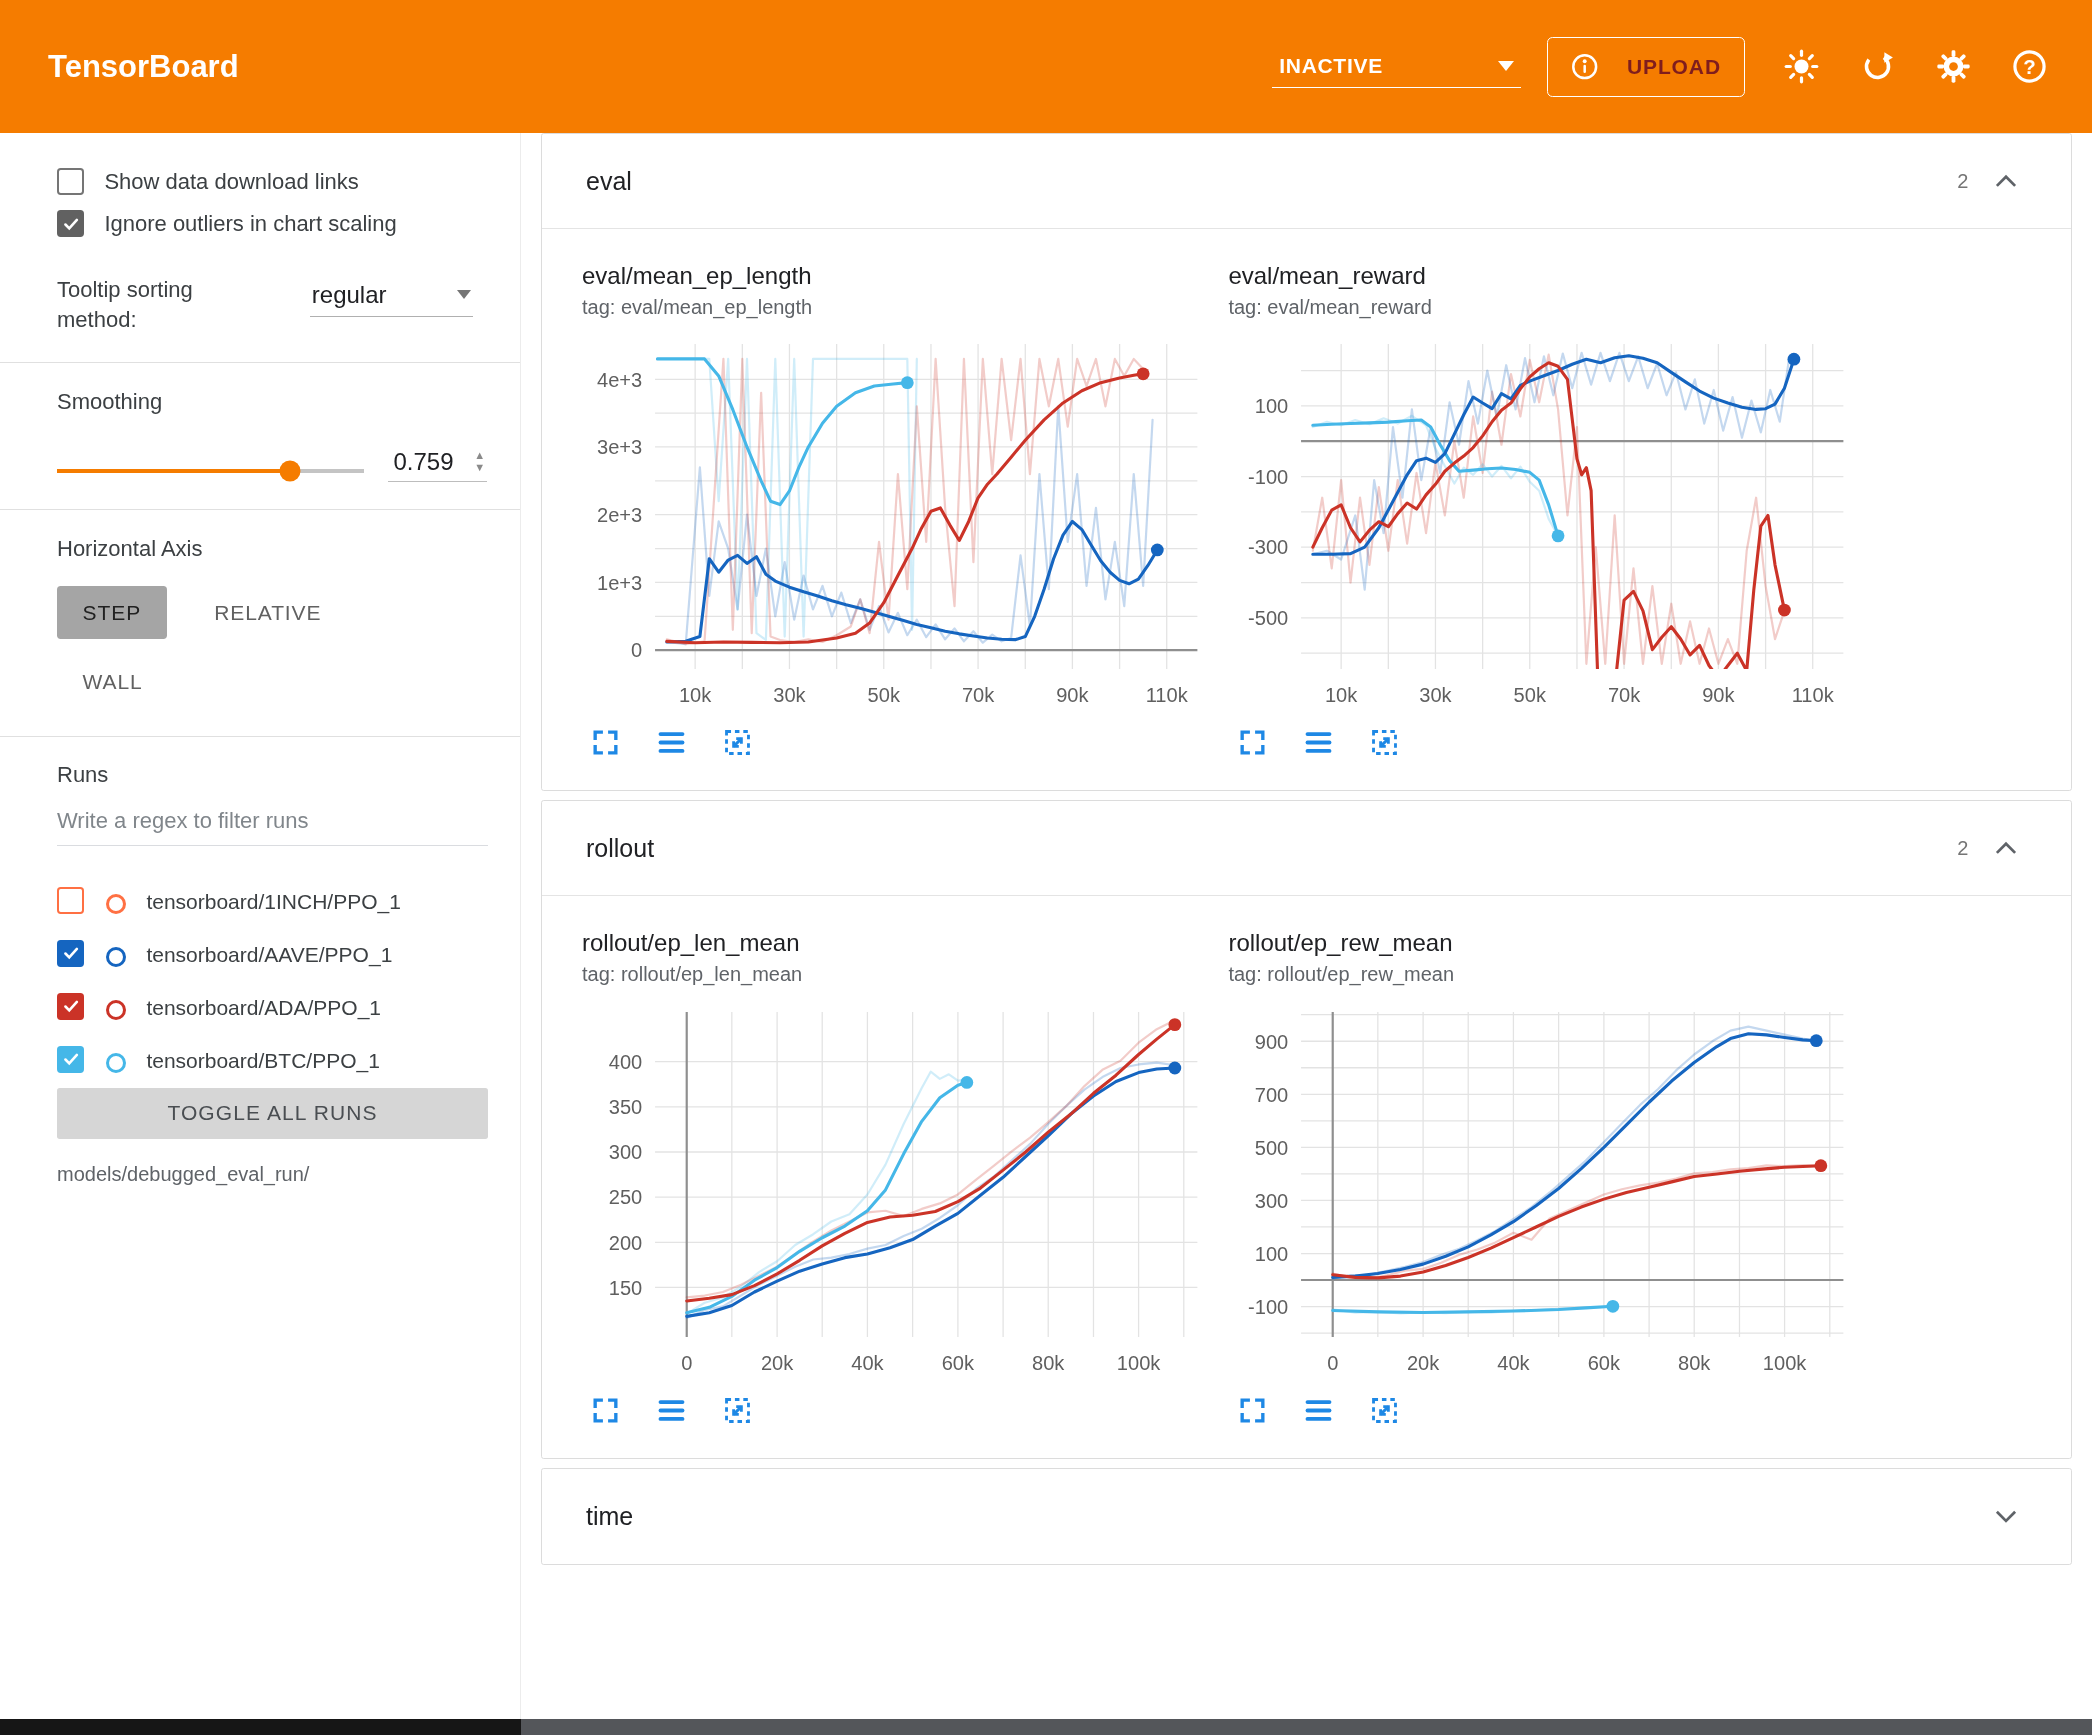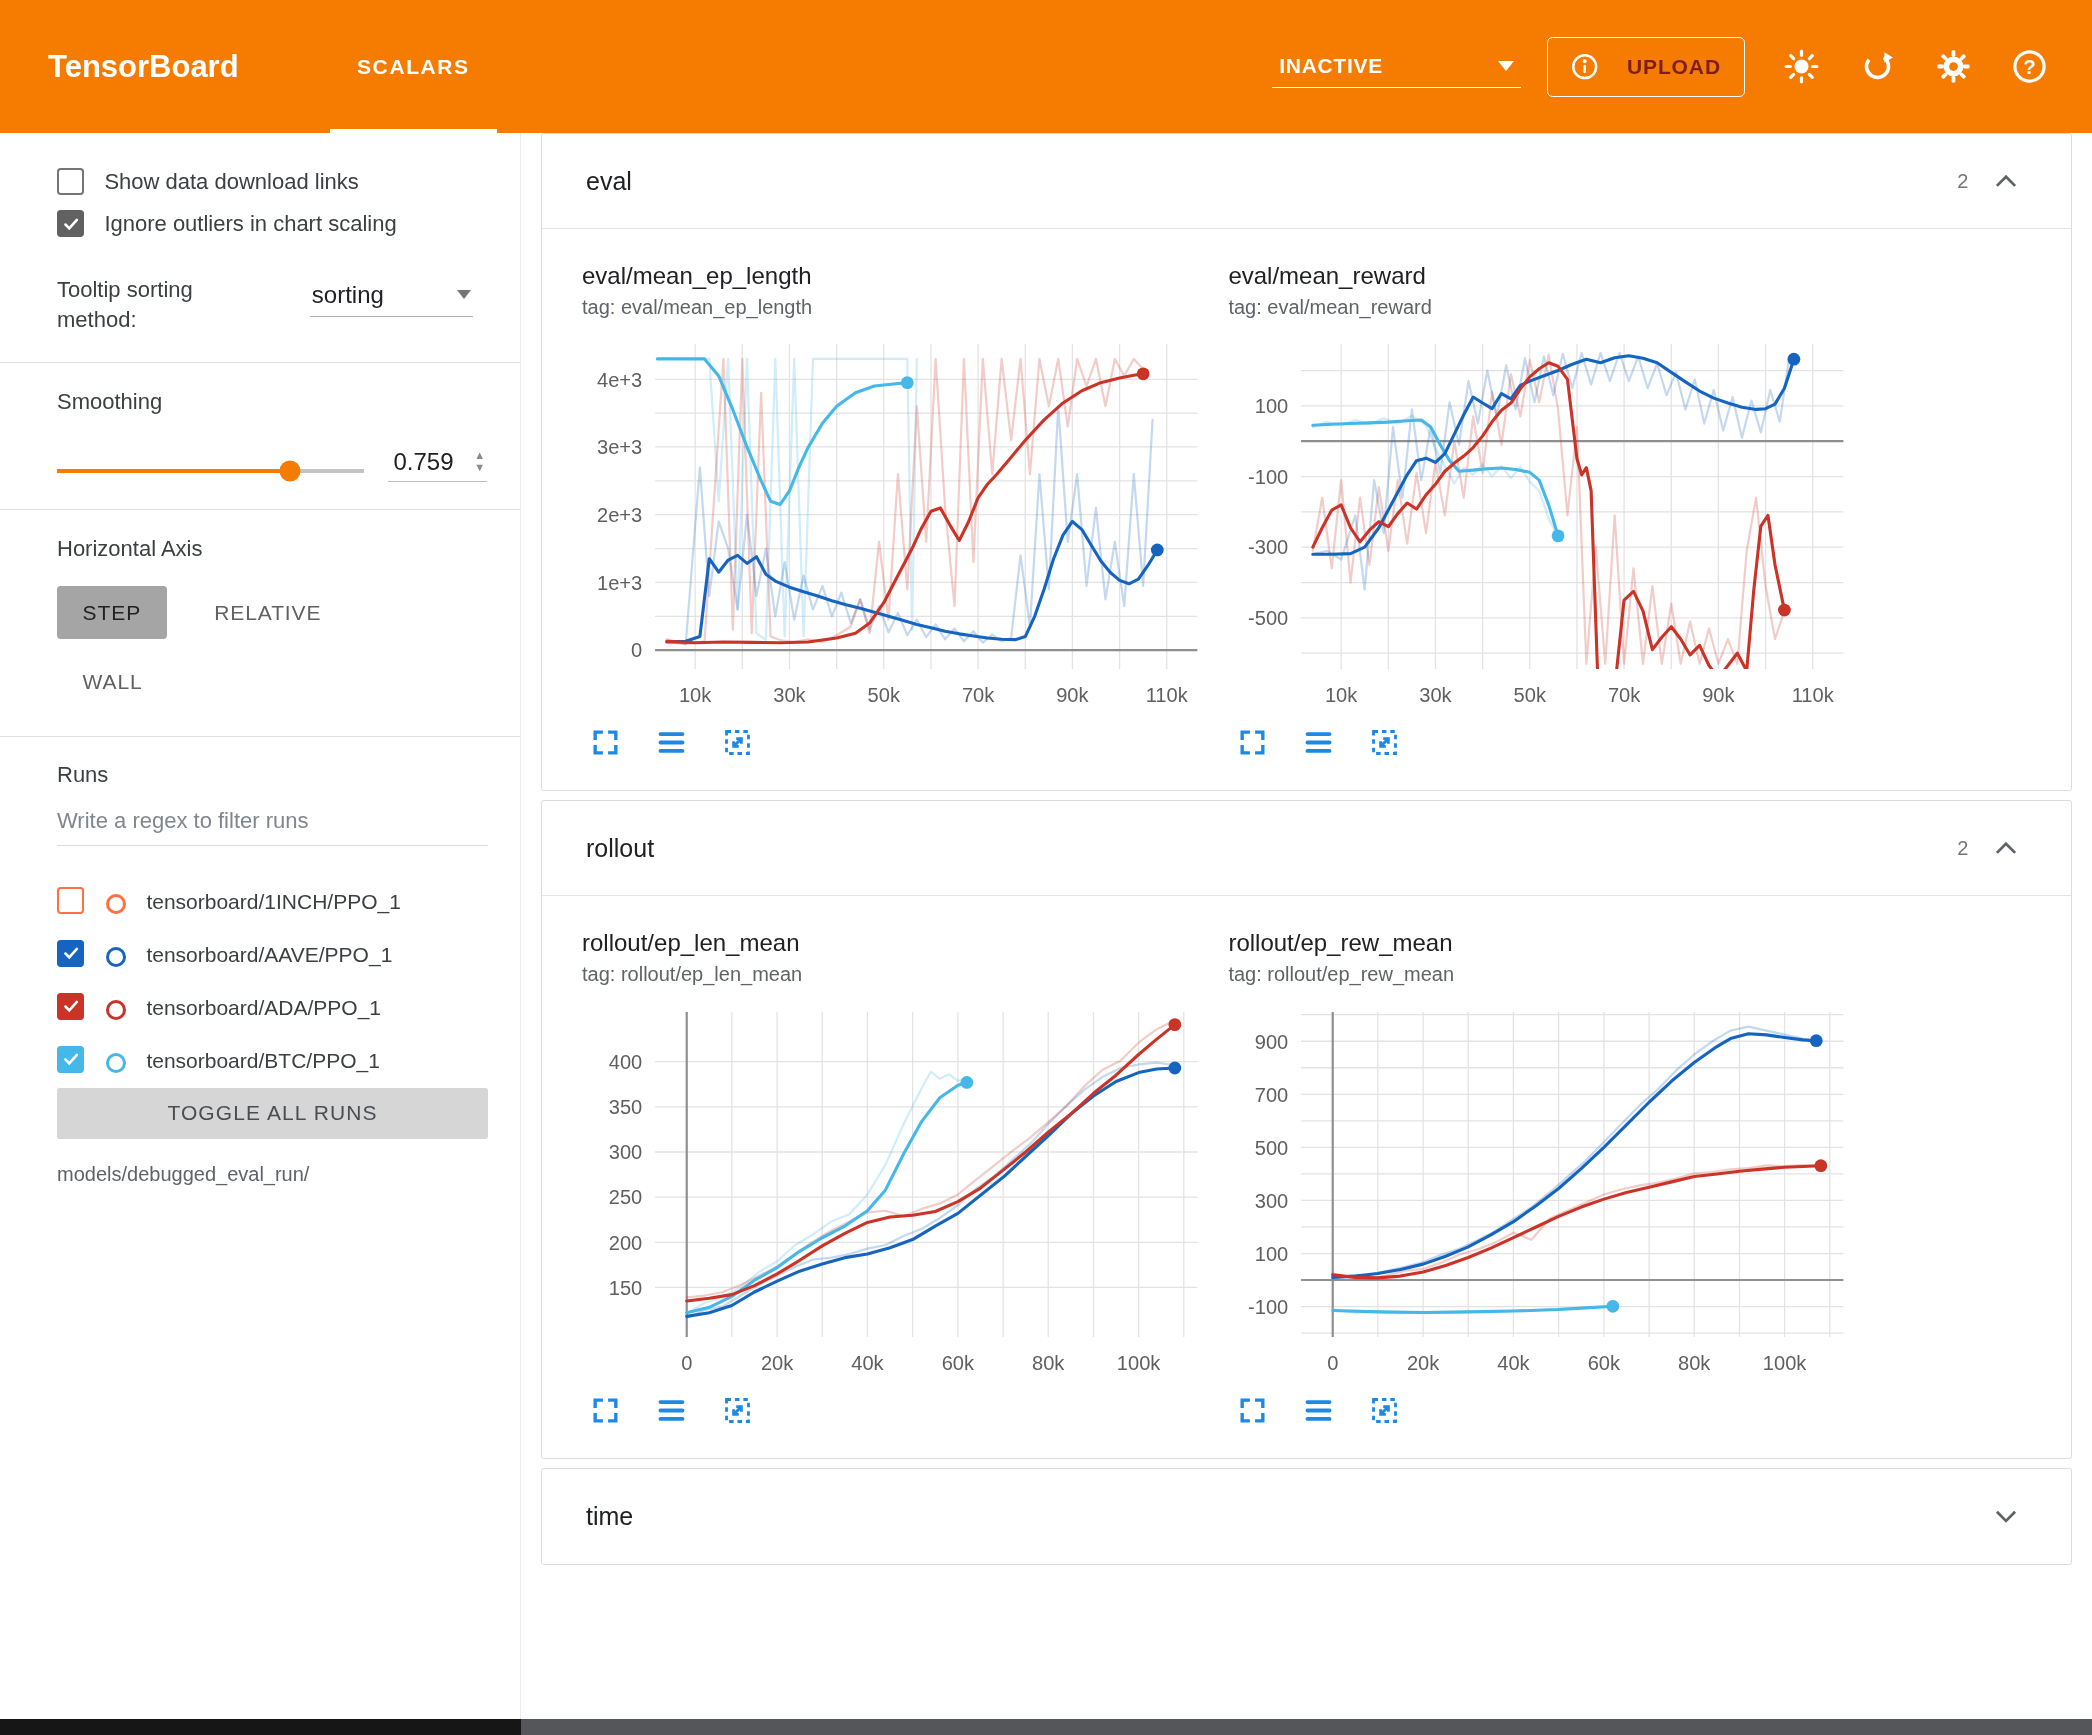--- a/index.html
+++ b/index.html
@@ -104,21 +104,20 @@
   .bs-right{flex:1;background:#54565a}
 </style>
 </head>
 <body>
 
 <div class="app">
 
   <header class="hdr">
     <div class="logo">TensorBoard</div>
     <nav class="tabs">
-      <div class="tab active">SCALARS</div>
     </nav>
     <div class="spacer"></div>
     <div class="status">
       <span>INACTIVE</span>
       <span class="caret-dn"></span>
     </div>
     <button class="upload">
       <span style="display:flex">
         <svg width="27.4" height="27.4" viewBox="0 0 24 24">
             <circle cx="12" cy="12" r="10" fill="none" stroke="#fff" stroke-width="2.2"></circle>
@@ -189,21 +188,21 @@
           <svg width="18.3" height="18.3" viewBox="0 0 24 24">
               <path d="M4.5 12.5l5 5 10-11" fill="none" stroke="#fff" stroke-width="3.4" stroke-linecap="round"></path>
             </svg>
         </span>
         <span class="cblabel">Ignore outliers in chart scaling</span>
       </label>
 
       <div class="tooltip-row">
         <div class="tlabel">Tooltip sorting method:</div>
         <div class="dd">
-          <span>sorting</span>
+          <span>regular</span>
           <span class="ddcaret"></span>
         </div>
       </div>
 
       <hr>
 
       <div class="sec-label">Smoothing</div>
       <div class="smooth-row">
         <div class="slider">
           <div class="track"></div>

